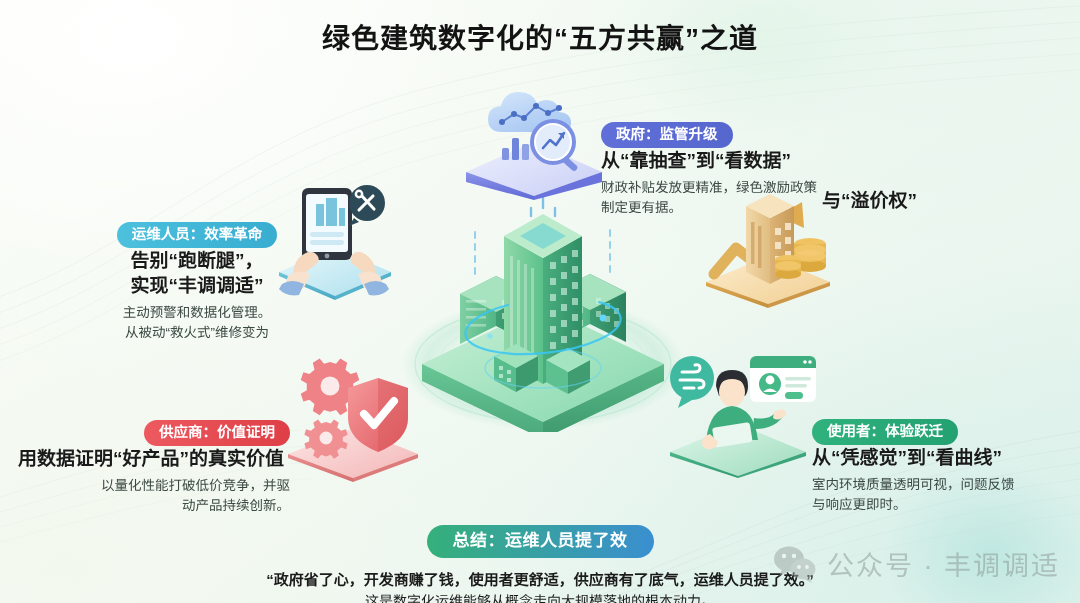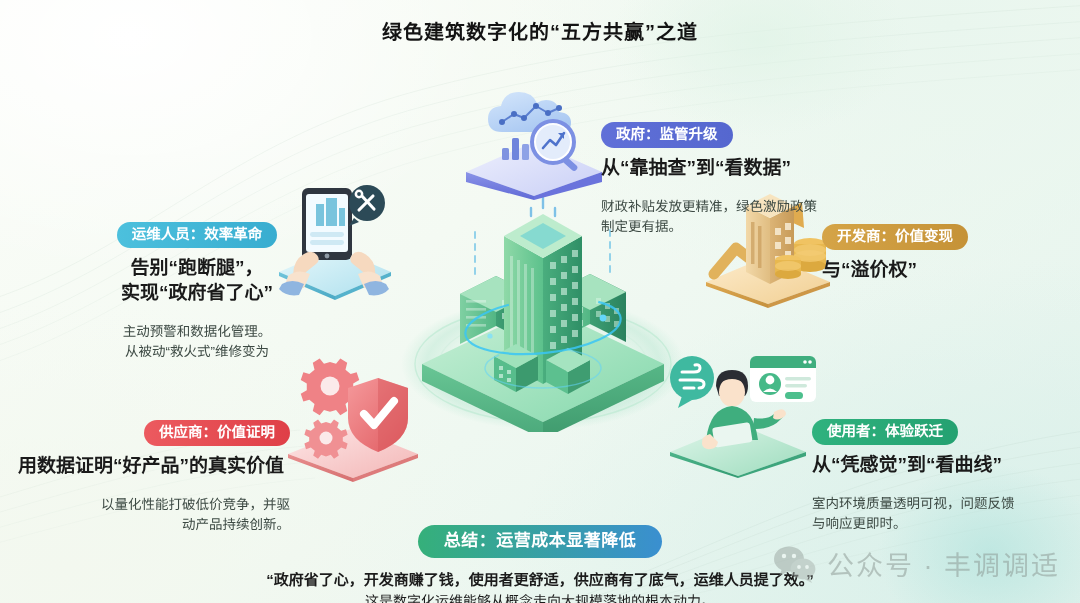--- a/index.html
+++ b/index.html
@@ -16,39 +16,39 @@
       radial-gradient(ellipse 700px 430px at 95% 96%, #d9f0ea 0%, rgba(217,240,234,0) 74%),
       radial-gradient(ellipse 640px 380px at 6% 94%, #f3f8ef 0%, rgba(243,248,239,0) 70%),
       linear-gradient(145deg,#fbfdf8 0%,#f4faf3 40%,#eaf6ef 72%,#e2f2ec 100%);
   }
   .bg-waves{position:absolute;inset:0;pointer-events:none;opacity:.55;}
   .glow{position:absolute;border-radius:50%;pointer-events:none;}
 
   
   #title{
     position:absolute;top:16px;left:0;width:1080px;text-align:center;
-    font-size:20px;font-weight:bold;color:#131313;letter-spacing:1px;
+    font-size:28px;font-weight:bold;color:#131313;letter-spacing:1px;
     white-space:nowrap;
   }
 
   
   .badge{
     display:inline-block;border-radius:14px;padding:4px 15px 5px;
     font-size:14.5px;font-weight:bold;color:#fff;white-space:nowrap;
     line-height:1.15;
     margin-top:36px;
   }
 
   .block{position:absolute;}
   .head{
     font-size:19px;font-weight:bold;color:#1a1a1a;line-height:1.32;
-    margin-top:7px;white-space:nowrap;
+    white-space:nowrap;
   }
   .desc{
-    font-size:13.5px;color:#3d4a44;line-height:1.48;margin-top:17px;
+    font-size:13.5px;color:#3d4a44;line-height:1.48;margin-top:5px;
   }
 
   
   #blk-gov{left:601px;top:86px;width:300px;text-align:left;}
   #blk-ops{left:72px;top:186px;width:250px;text-align:center;}
   #blk-dev{left:822px;top:188px;width:252px;text-align:left;}
   #blk-sup{left:8px;top:384px;width:286px;text-align:center;}
   #blk-usr{left:812px;top:383px;width:262px;text-align:left;}
 
   #blk-ops .head,#blk-sup .head{white-space:normal;}
@@ -524,30 +524,29 @@
     <div class="desc">
       <div>财政补贴发放更精准，绿色激励政策</div>
       <div>制定更有据。</div>
     </div>
   </div>
 
   <div class="block" id="blk-ops">
     <span class="badge" style="background:linear-gradient(90deg,#4cc0dd,#38add0);">运维人员：效率革命</span>
     <div class="head">
       <div>告别“跑断腿”，</div>
-      <div>实现“政府省了心”</div>
+      <div>实现“丰调调适”</div>
     </div>
     <div class="desc">
       <div>主动预警和数据化管理。</div>
       <div>从被动“救火式”维修变为</div>
     </div>
   </div>
 
   <div class="block" id="blk-dev">
-    <span class="badge" style="background:linear-gradient(90deg,#d5a447,#c59237);">开发商：价值变现</span>
     <div class="head">
       <div>与“溢价权”</div>
     </div>
   </div>
 
   <div class="block" id="blk-usr">
     <span class="badge" style="background:linear-gradient(90deg,#2fb27e,#24a171);">使用者：体验跃迁</span>
     <div class="head">从“凭感觉”到“看曲线”</div>
     <div class="desc">
       <div>室内环境质量透明可视，问题反馈</div>
@@ -560,21 +559,21 @@
       <span class="badge" style="background:linear-gradient(90deg,#ec5a5f,#df3f47);">供应商：价值证明</span>
     </div>
     <div class="head">用数据证明“好产品”的真实价值</div>
     <div class="desc">
       <div>以量化性能打破低价竞争，并驱</div>
       <div>动产品持续创新。</div>
     </div>
   </div>
 
   <div id="summary">
-    <span class="badge" style="background:linear-gradient(90deg,#35b07a 0%,#3a8fd0 100%);">总结：运营成本显著降低</span>
+    <span class="badge" style="background:linear-gradient(90deg,#35b07a 0%,#3a8fd0 100%);">总结：运维人员提了效</span>
     <div id="sum-q1">“政府省了心，开发商赚了钱，使用者更舒适，供应商有了底气，运维人员提了效。”</div>
     <div id="sum-q2">这是数字化运维能够从概念走向大规模落地的根本动力。</div>
   </div>
 
   <div id="watermark">
     <svg width="44" height="38" viewBox="0 0 44 38">
       <ellipse cx="16" cy="14" rx="15" ry="12.6" fill="#9aa5a0"></ellipse>
       <path d="M9,24 L6,31 L14,27 Z" fill="#9aa5a0"></path>
       <circle cx="11" cy="11" r="2.2" fill="#f4f7f5"></circle>
       <circle cx="21" cy="11" r="2.2" fill="#f4f7f5"></circle>

